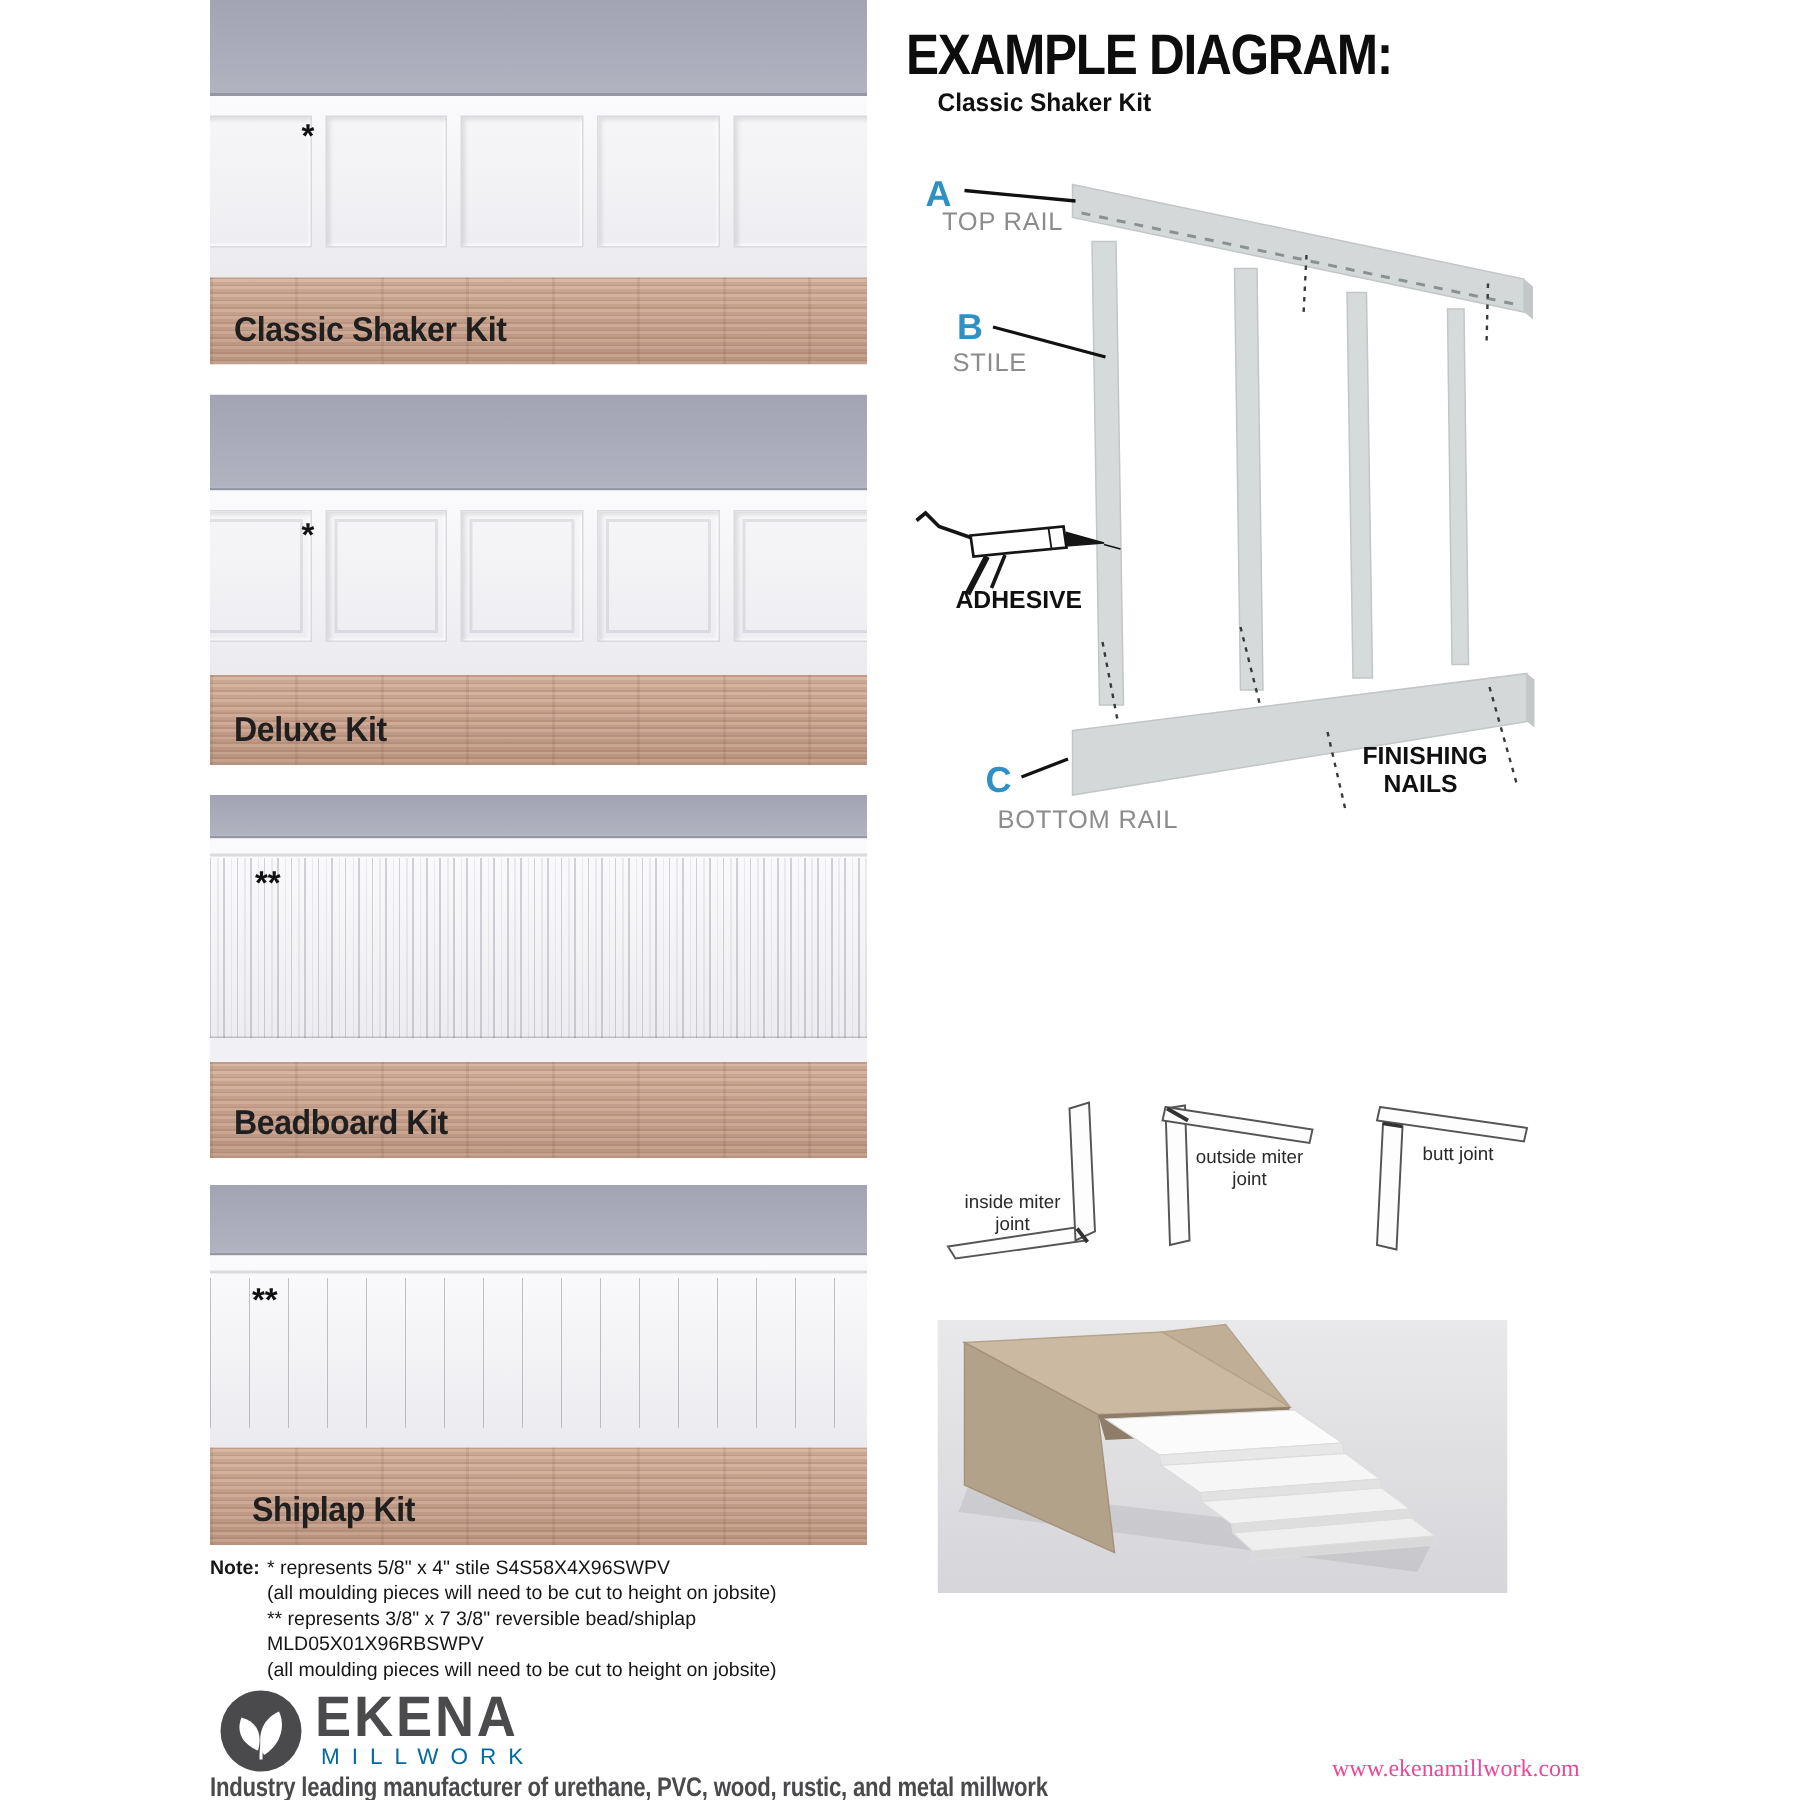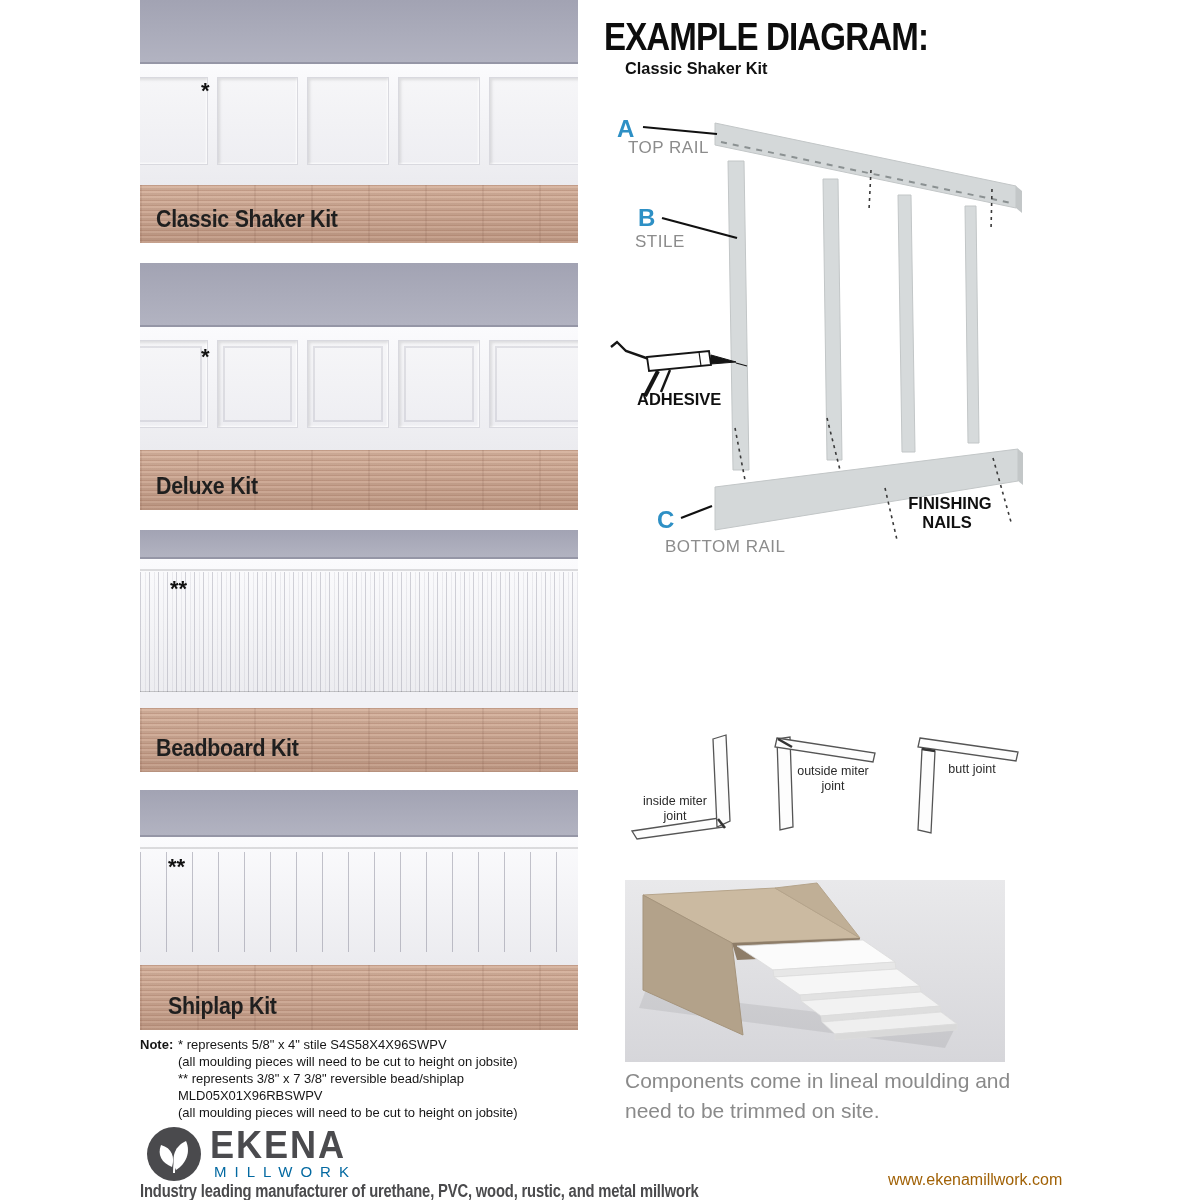--- a/index.html
+++ b/index.html
@@ -68,21 +68,21 @@
   .kn-italic{}
   .pack-caption{position:absolute;left:625px;top:1066px;width:400px;font-size:21px;line-height:1.45;color:#8a8a8a;}
 
   
   .logo-svg{position:absolute;left:146px;top:1126px;}
   .brand-name{position:absolute;left:210px;top:1124px;font-size:38px;font-weight:800;color:#4b4b4e;
               letter-spacing:2px;transform:scaleX(0.95);transform-origin:left top;}
   .brand-sub{position:absolute;left:214px;top:1163px;font-size:15px;color:#0369a1;letter-spacing:8px;}
   .tagline{position:absolute;left:140px;top:1181px;font-size:18px;font-weight:bold;color:#4a4a4c;
            white-space:nowrap;letter-spacing:-0.2px;transform:scaleX(0.82);transform-origin:left top;}
-  .website{position:absolute;left:888px;top:1171px;font-size:16px;color:#a16207;text-decoration:none;}
+  .website{position:absolute;left:888px;top:1171px;font-size:16px;color:#ec4899;text-decoration:none;font-family:Liberation Serif, serif;}
 </style>
 </head>
 <body>
 
 <div class="sheet">
 
   <div class="photo shaker" id="photo1">
     <div class="wall"></div>
     <div class="wainscot">
       <div class="panel pn1"></div>
@@ -250,21 +250,20 @@
       <polygon points="148,90 270,82 271,89 149,97" fill="#e7e7e7"></polygon>
       <polygon points="149,97 272,89 295,106 175,115" fill="#f6f6f6"></polygon>
       <polygon points="175,115 295,106 296,112 176,121" fill="#e2e2e2"></polygon>
       <polygon points="176,121 296,112 315,126 196,136" fill="#f2f2f2"></polygon>
       <polygon points="196,136 315,126 316,132 197,142" fill="#dedede"></polygon>
       <polygon points="197,142 316,132 332,144 210,154" fill="#efefef"></polygon>
       <polygon points="210,154 332,144 332,150 210,160" fill="#d9d9d9"></polygon>
     </g>
   </svg>
 
-  <div class="pack-caption">Components come in lineal moulding and need to be trimmed on site.</div>
 
   <div class="kit-note">
     <div class="kn-label">Note:</div>
     <div class="kn-body">
       <div>* represents 5/8" x 4" stile S4S58X4X96SWPV</div>
       <div class="kn-italic">(all moulding pieces will need to be cut to height on jobsite)</div>
       <div>** represents 3/8" x 7 3/8" reversible bead/shiplap MLD05X01X96RBSWPV</div>
       <div class="kn-italic">(all moulding pieces will need to be cut to height on jobsite)</div>
     </div>
   </div>

